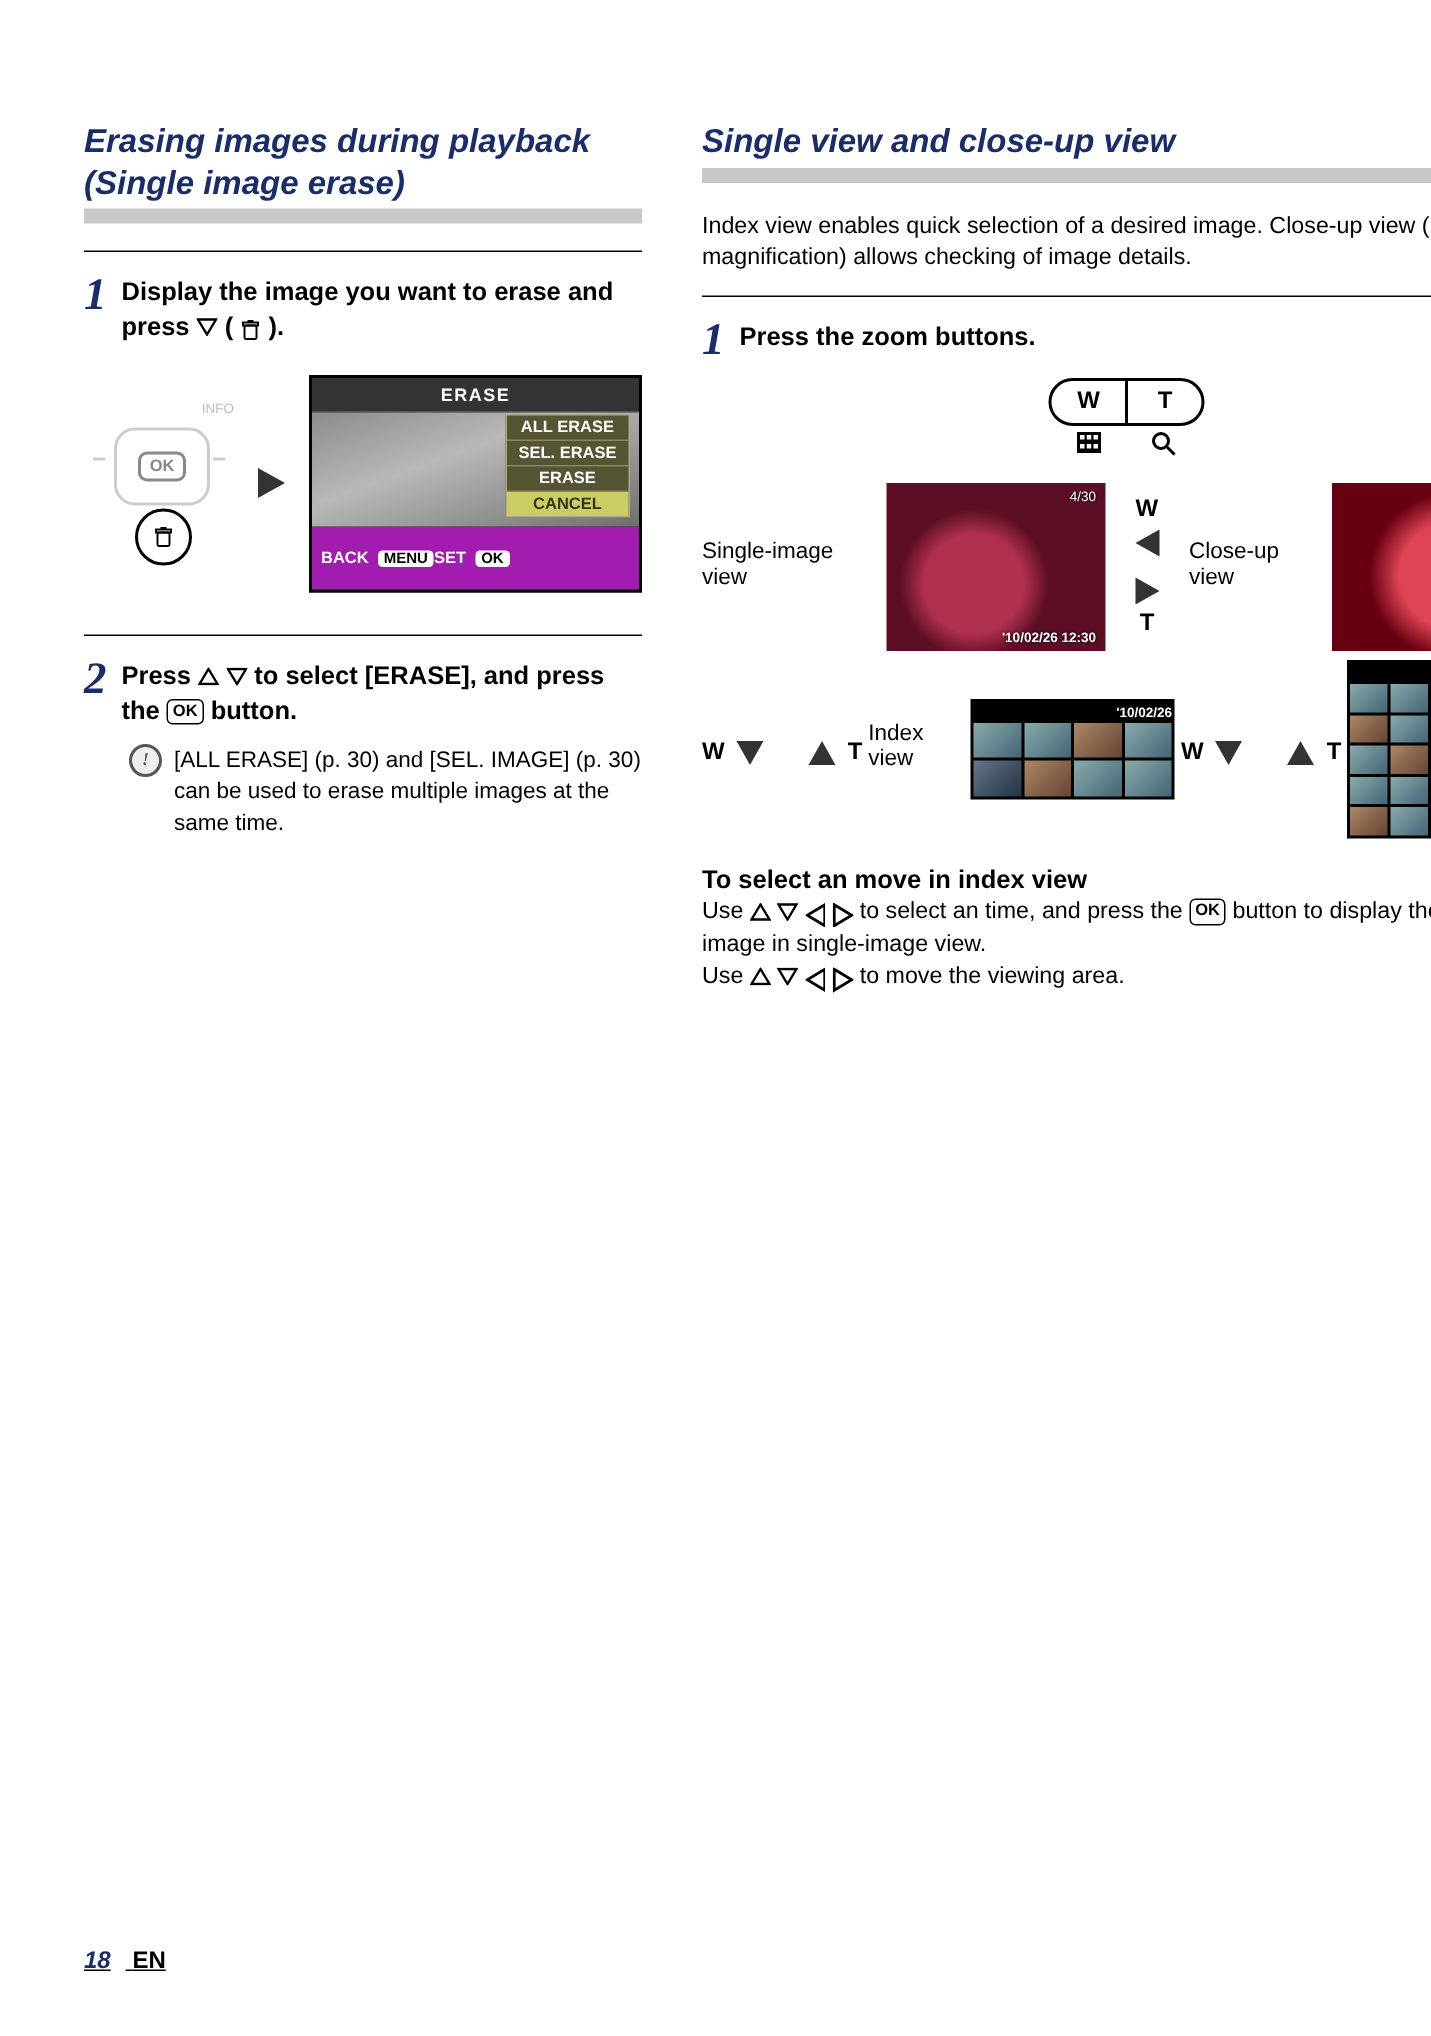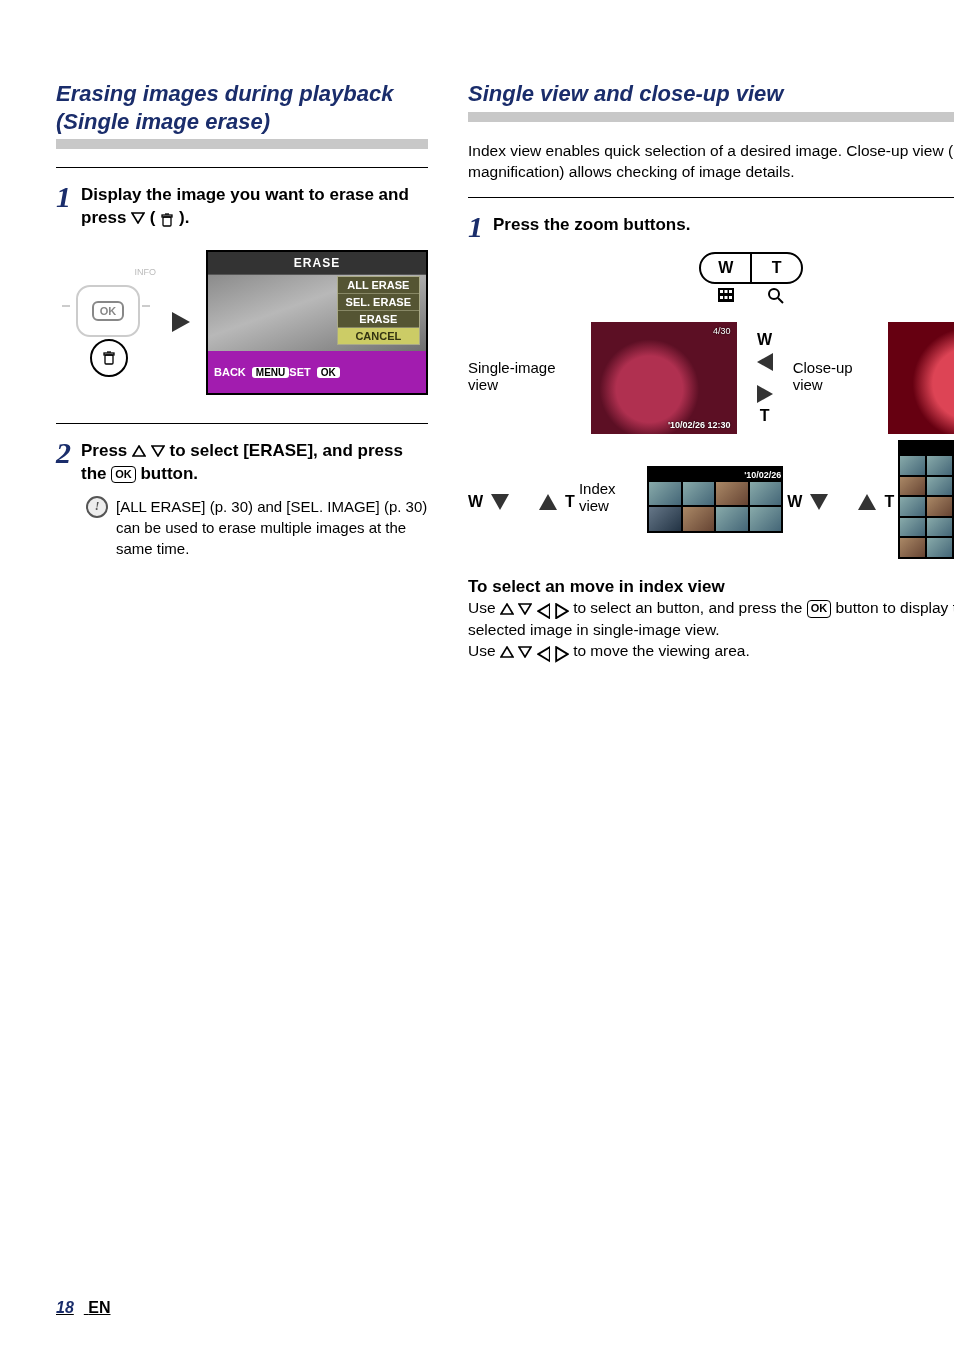--- a/index.html
+++ b/index.html
@@ -435,21 +435,21 @@
             </svg></span>
         <span class="otri"><svg viewBox="0 0 14 12">
               <polygon points="1,1 13,1 7,11" fill="none" stroke="#000" stroke-width="1.6"></polygon>
             </svg></span>
         <span class="otri"><svg viewBox="0 0 12 14">
               <polygon points="11,1 11,13 1,7" fill="none" stroke="#000" stroke-width="1.6"></polygon>
             </svg></span>
         <span class="otri"><svg viewBox="0 0 12 14">
               <polygon points="1,1 11,7 1,13" fill="none" stroke="#000" stroke-width="1.6"></polygon>
             </svg></span>
-        <span> to select an button, and press the </span>
+        <span> to select an time, and press the </span>
         <span class="ok-box">OK</span>
         <span> button to display the selected image in single-image view.</span>
       </div>
 
       <div class="body-text">
         <span>Use </span>
         <span class="otri"><svg viewBox="0 0 14 12">
               <polygon points="7,1 13,11 1,11" fill="none" stroke="#000" stroke-width="1.6"></polygon>
             </svg></span>
         <span class="otri"><svg viewBox="0 0 14 12">

